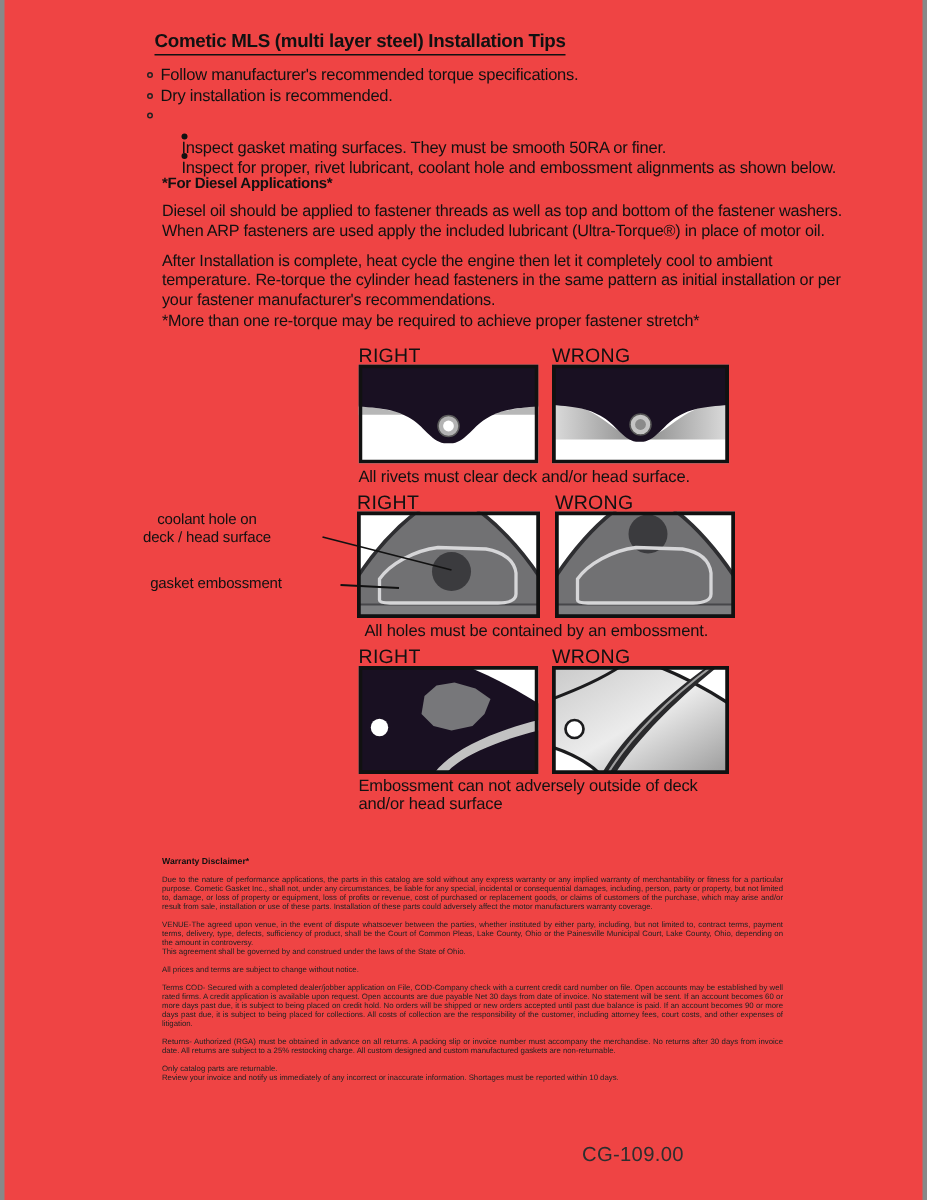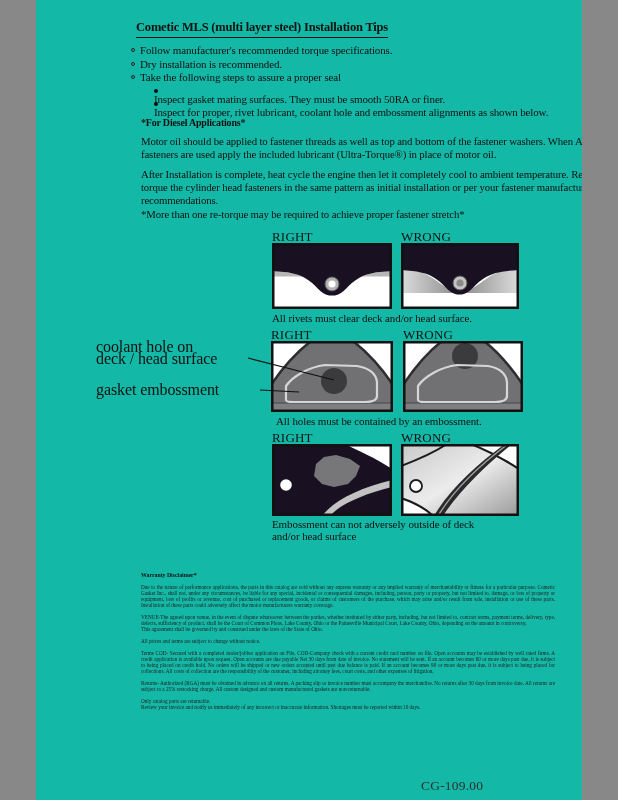--- a/index.html
+++ b/index.html
@@ -1,19 +1,19 @@
 <!DOCTYPE html>
 <html><head>
 <meta charset="utf-8">
 <style>
   * { margin:0; padding:0; box-sizing:border-box; }
   html,body { background:#888; }
   .page {
-    position:relative; width:546px; height:800px; background:#14b8a6;
-    font-family:Liberation Serif, serif; color:#111; overflow:hidden;
+    position:relative; width:612px; height:800px; background:#ef4444;
+    font-family:Liberation Sans, sans-serif; color:#111; overflow:hidden;
     margin:0 auto;
   }
   .abs { position:absolute; }
 
   .title {
     left:100px; top:20px; font-size:12.5px; font-weight:bold; letter-spacing:-0.2px;
     display:inline-block; border-bottom:1.6px solid #111; padding-bottom:2px;
   }
 
   .bullets { left:95px; top:44px; width:480px; font-size:11px; letter-spacing:-0.15px;text-align:center; }
@@ -32,63 +32,62 @@
   .para { left:105px; width:458px; font-size:10.8px; line-height:13.2px; letter-spacing:-0.15px; }
   .p1 { top:135px; }
   .p2 { top:168px; }
   .note { left:105px; top:208px; font-size:10.8px; letter-spacing:-0.15px; }
 
   .rw-label { font-size:13px; letter-spacing:0.2px; text-align:left; color:#111; }
   .dbox { line-height:0; }
   .dbox svg { display:block; }
   .caption { font-size:11px; letter-spacing:-0.1px; white-space:pre-line; }
 
-  .callout { font-size:16px; line-height:11.5px; text-align:left; white-space:pre-line; letter-spacing:-0.1px; }
+  .callout { font-size:10px; line-height:11.5px; text-align:center; white-space:pre-line; letter-spacing:-0.1px; }
   .leader { pointer-events:none; }
 
   .warranty { left:105px; top:572px; width:414px; }
   .warranty h3 { font-size:5.8px; font-weight:bold; margin-bottom:6px; }
   .warranty p {
     font-size:5.2px; line-height:6px; margin-bottom:6px;
     text-align:justify; white-space:pre-line; color:#222;
   }
-  .code { left:385px; top:762px; font-size:13.5px; letter-spacing:0.2px; color:#2e2e2e;margin-top:16px; }
+  .code { left:385px; top:762px; font-size:13.5px; letter-spacing:0.2px; color:#2e2e2e; }
 </style>
 </head>
 <body>
 
 <div class="page">
 
   <div class="abs title">Cometic MLS (multi layer steel) Installation Tips</div>
 
   <div class="abs bullets">
     <div class="b-row">
       <span class="marker-o"></span>
       <span>Follow manufacturer's recommended torque specifications.</span>
     </div>
     <div class="b-row">
       <span class="marker-o"></span>
       <span>Dry installation is recommended.</span>
     </div>
     <div class="b-row">
       <span class="marker-o"></span>
-      <span>Take the following steps to assure a proper seal</span>
     </div>
     <div class="b-row sub">
       <span class="marker-f"></span>
       <span>Inspect gasket mating surfaces.  They must be smooth 50RA or finer.</span>
     </div>
     <div class="b-row sub">
       <span class="marker-f"></span>
       <span>Inspect for proper, rivet lubricant, coolant hole and embossment alignments as shown below.</span>
     </div>
   </div>
 
   <div class="abs h2">*For Diesel Applications*</div>
-  <div class="abs para p1">Motor oil should be applied to fastener threads as well as top and bottom of the fastener washers. When ARP fasteners are used apply the included lubricant (Ultra-Torque®) in place of motor oil.</div>
+  <div class="abs para p1">Diesel oil should be applied to fastener threads as well as top and bottom of the fastener washers. When ARP fasteners are used apply the included lubricant (Ultra-Torque®) in place of motor oil.</div>
   <div class="abs para p2">After Installation is complete, heat cycle the engine then let it completely cool to ambient temperature. Re-torque the cylinder head fasteners in the same pattern as initial installation or per your fastener manufacturer's recommendations.</div>
   <div class="abs note">*More than one re-torque may be required to achieve proper fastener stretch*</div>
 
   <div class="abs rw-label" style="left:236px; top:229px; width:120px;">RIGHT</div>
   <div class="abs rw-label" style="left:365px; top:229px; width:118px;">WRONG</div>
 
   <div class="abs dbox" style="left:236px; top:243px;">
     <svg width="120" height="66" viewBox="0 0 120 66">
       <rect width="120" height="66" fill="#ffffff"></rect>
       <polygon points="0,27 38,33.5 0,33.5" fill="#b7b7b7"></polygon>

